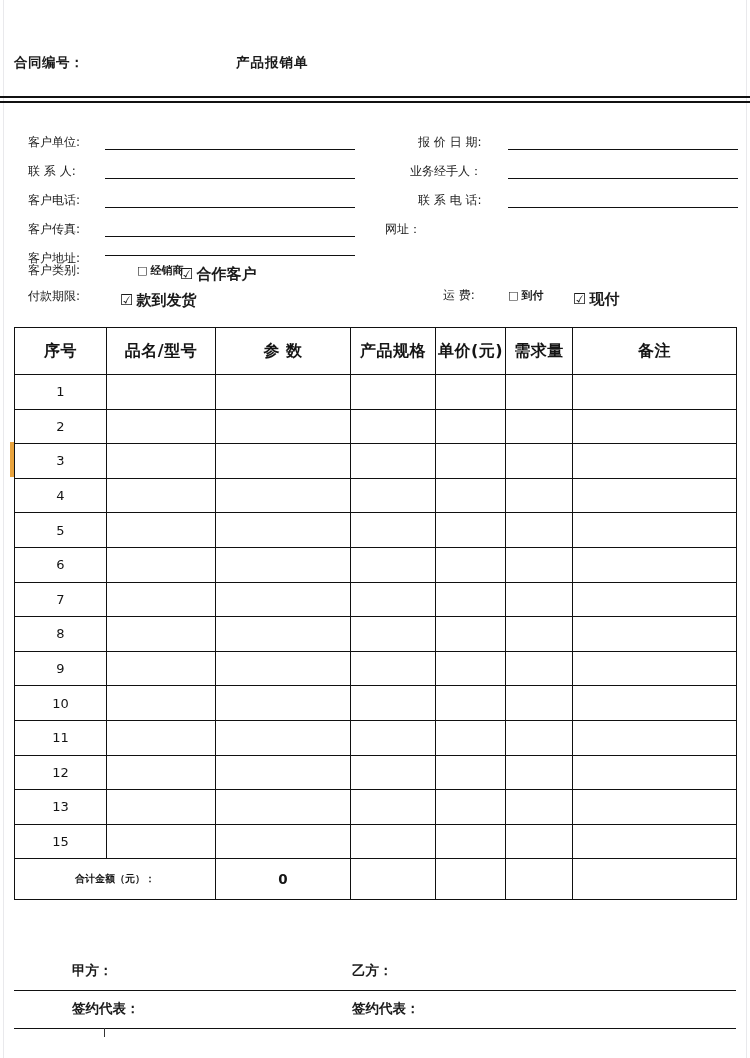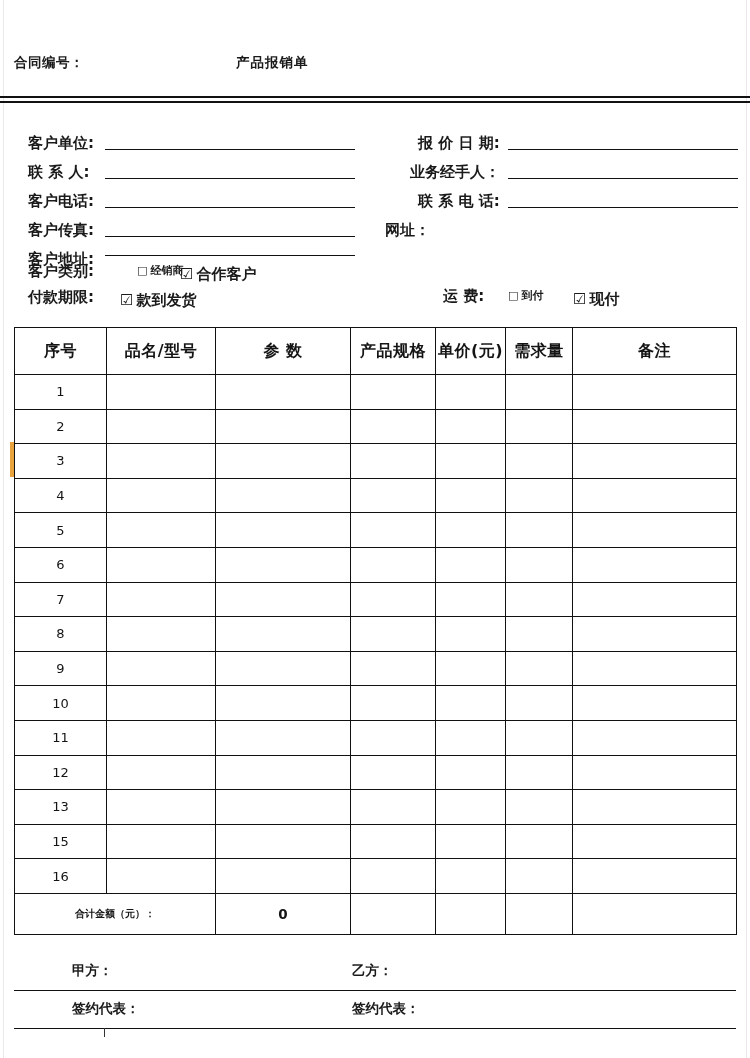--- a/index.html
+++ b/index.html
@@ -52,22 +52,22 @@
 
   
   .form-block {
     position: absolute;
     left: 0; top: 112px;
     width: 750px;
     height: 200px;
   }
   .fld-label {
     position: absolute;
-    font-size: 15px;
-    font-weight: 700;
+    font-size: 12px;
+    font-weight: 400;
     white-space: nowrap;
     line-height: 1;
   }
   .fld-line {
     position: absolute;
     border-bottom: 1.6px solid #111;
     height: 0;
   }
   .chk-group {
     position: absolute;
@@ -381,29 +381,20 @@
       </tr>
       <tr>
         <td>15</td>
         <td></td>
         <td></td>
         <td></td>
         <td></td>
         <td></td>
         <td></td>
       </tr>
-      <tr>
-        <td>16</td>
-        <td></td>
-        <td></td>
-        <td></td>
-        <td></td>
-        <td></td>
-        <td></td>
-      </tr>
     </tbody>
   <tfoot>
     <tr>
       <td class="sum-label" colspan="2">合计金额（元）：</td>
       <td class="sum-value">0</td>
       <td class="sum-value"></td>
       <td class="sum-value"></td>
       <td class="sum-value"></td>
       <td class="sum-value"></td>
     </tr>

